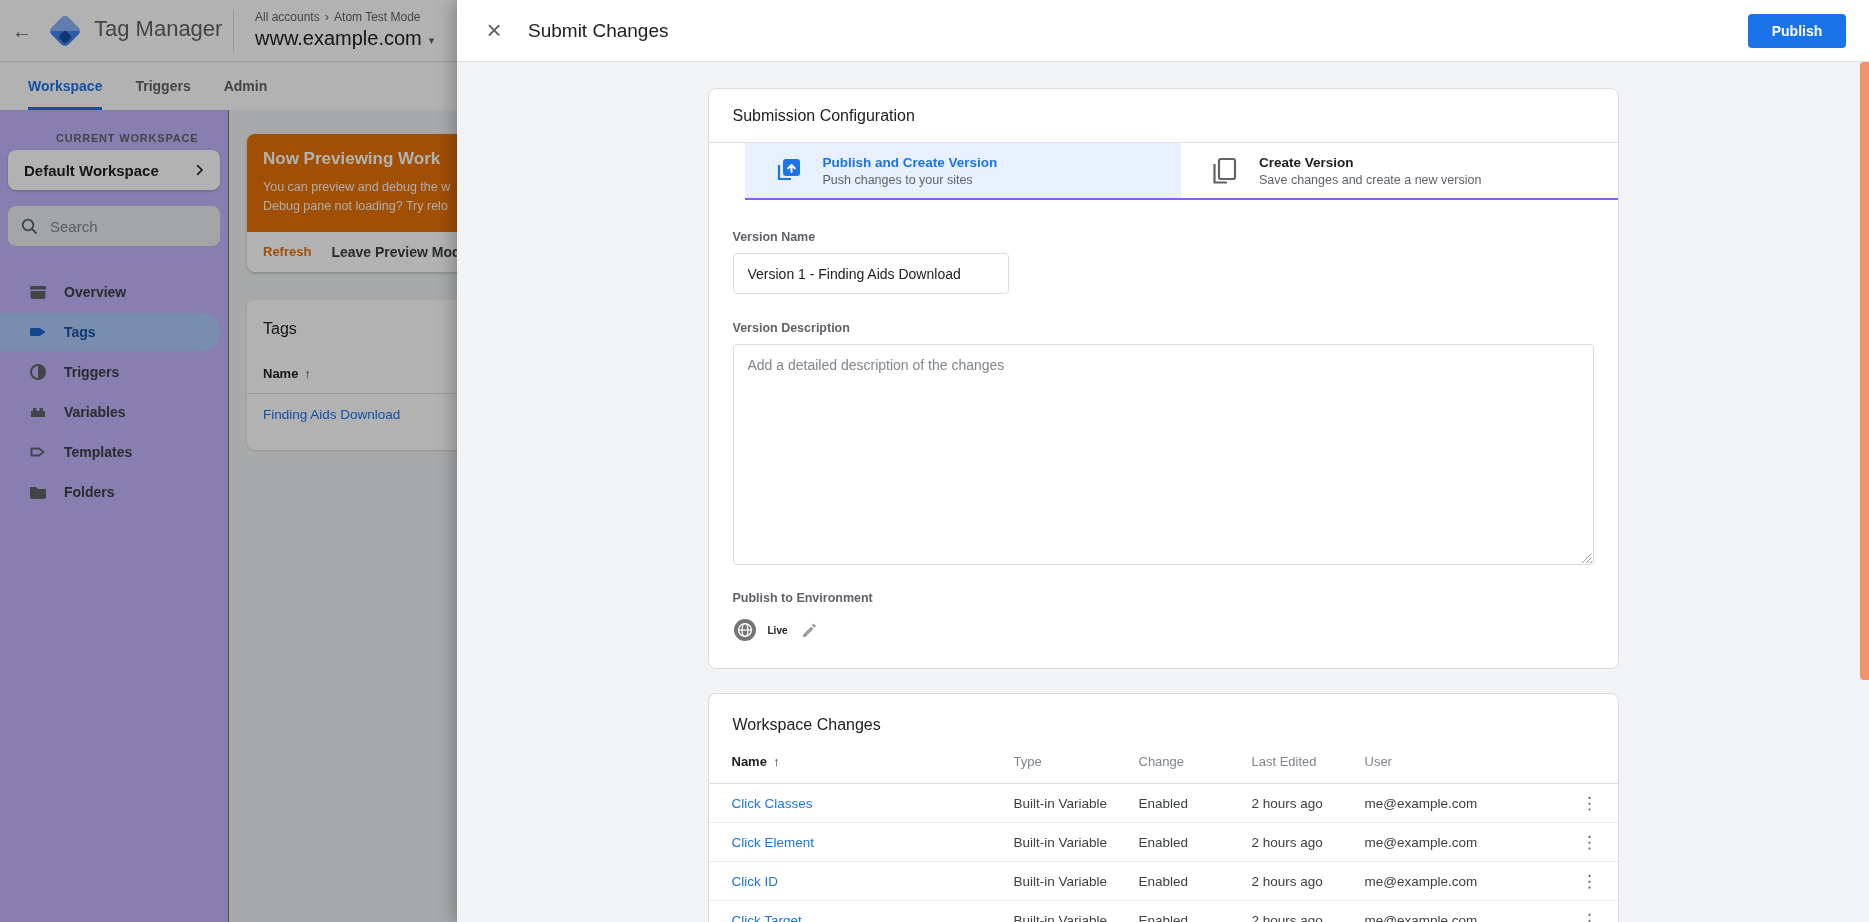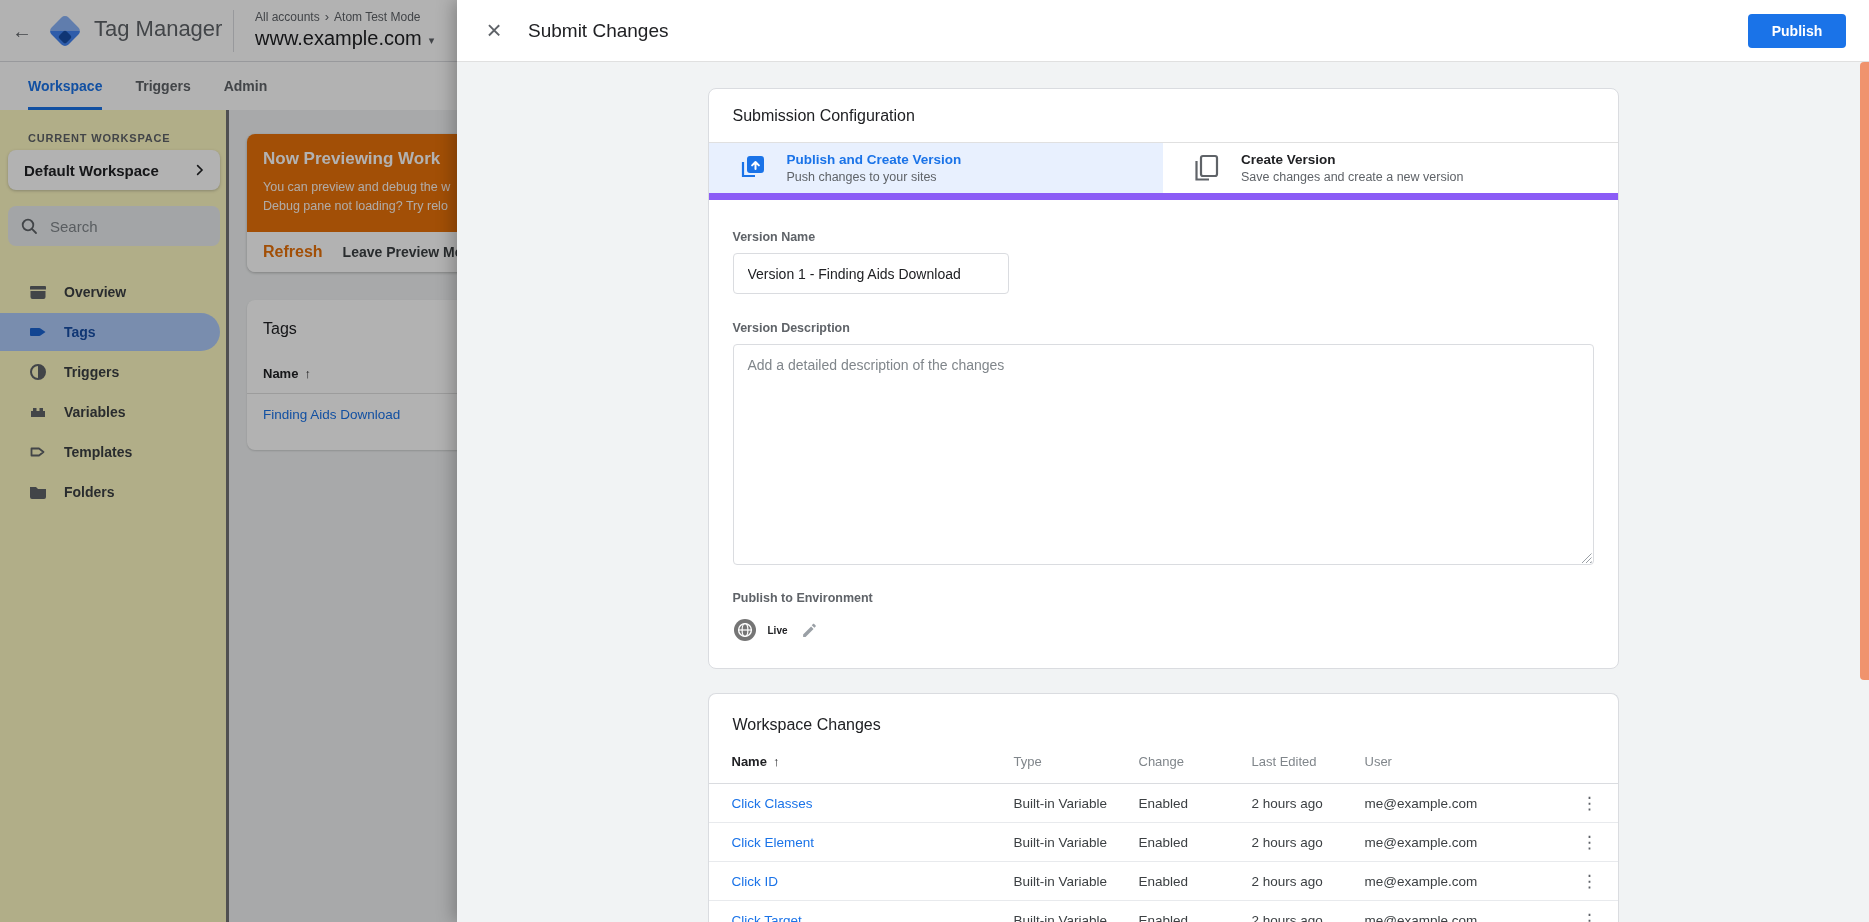--- a/index.html
+++ b/index.html
@@ -20,40 +20,40 @@
   .crumb-top { display:flex; align-items:center; gap:5px; font-size:12px; color:#5f6368; }
   .crumb-sep { font-size:13px; color:#5f6368; }
   .site-row { display:flex; align-items:center; gap:7px; margin-top:3px; font-size:20px; color:#202124; }
   .site-caret { font-size:11px; color:#5f6368; padding-top:3px; }
 
   .tabs { position:absolute; top:62px; left:0; right:0; height:48px; background:#fff; display:flex; align-items:stretch; padding-left:28px; gap:33px; }
   .tab { display:flex; align-items:center; font-size:14px; font-weight:bold; color:#5f6368; border-bottom:3px solid transparent; padding-top:3px; cursor:pointer; }
   .tab.active { color:#1a73e8; border-bottom-color:#1a73e8; }
 
   .content { position:absolute; top:110px; left:0; right:0; bottom:0; background:#f1f3f4; }
-  .sidebar { position:absolute; left:0; top:0; bottom:0; width:229px; background:#fef9c3; border-right:3px solid #737373; }
+  .sidebar { position:absolute; left:0; top:0; bottom:0; width:229px; background:#c4b5fd; border-right:1px solid #737373;padding-left:28px; }
   .cw-label { margin:22px 0 0 28px; font-size:11px; font-weight:bold; letter-spacing:.8px; color:#5f6368; }
   .ws-btn { position:absolute; left:8px; top:40px; width:212px; height:40px; background:#fff; border-radius:8px; box-shadow:0 1px 3px rgba(60,64,67,.3); display:flex; align-items:center; justify-content:space-between; padding:0 12px 0 16px; cursor:pointer; }
   .ws-btn .ws-name { font-size:15px; font-weight:bold; color:#202124; }
   .search-box { position:absolute; left:8px; top:96px; width:212px; height:40px; background:#eaedef; border-radius:8px; display:flex; align-items:center; gap:12px; padding-left:12px; }
   .search-box input { border:none; outline:none; background:transparent; font-size:15px; color:#3c4043; width:150px; font-family:"Liberation Sans",sans-serif; }
   .search-box input::placeholder { color:#80868b; }
   .nav { position:absolute; top:163px; left:0; right:0; }
   .nav-item { height:38px; margin-bottom:2px; display:flex; align-items:center; padding-left:28px; cursor:pointer; }
   .nav-item .nav-label { margin-left:16px; font-size:14px; font-weight:bold; color:#3c4043; }
   .nav-item.active { width:220px; background:#aecbfa; border-radius:0 19px 19px 0; }
   .nav-item.active .nav-label { color:#174ea6; }
 
   .main { position:absolute; left:229px; top:0; right:0; bottom:0; }
   .preview-card { position:absolute; left:18px; top:24px; width:560px; border-radius:8px; overflow:hidden; box-shadow:0 1px 3px rgba(0,0,0,.25); }
   .pc-top { background:#e8710a; padding:15px 16px 15px; }
   .pc-title { font-size:17px; font-weight:bold; color:#fff; margin-bottom:9px; white-space:nowrap; }
   .pc-line { font-size:12.5px; color:rgba(255,255,255,.93); line-height:1.55; white-space:nowrap; }
   .pc-actions { background:#fff; height:40px; display:flex; align-items:center; gap:20px; padding:0 16px; }
-  .pc-refresh { font-size:16px; font-weight:bold; color:#e8710a; cursor:pointer; }
+  .pc-refresh { font-size:13px; font-weight:bold; color:#e8710a; cursor:pointer; }
   .pc-leave { font-size:14px; font-weight:bold; color:#3c4043; cursor:pointer; white-space:nowrap; }
 
   .bg-tags-card { position:absolute; left:18px; top:190px; width:560px; height:150px; background:#fff; border-radius:8px; box-shadow:0 1px 2px rgba(0,0,0,.15); }
   .tc-title { padding:20px 16px 14px; font-size:16px; color:#202124; }
   .tc-head { display:flex; align-items:center; gap:6px; padding:14px 16px 12px; font-size:13px; font-weight:bold; color:#202124; border-bottom:1px solid #e0e0e0; }
   .tc-row { padding:13px 16px; font-size:13.5px; color:#1a73e8; cursor:pointer; }
 
   
   .scrim { position:absolute; inset:0; background:rgba(0,0,0,.30); z-index:5; }
 
@@ -61,21 +61,21 @@
   .modal { position:absolute; left:457px; top:0; right:0; bottom:0; z-index:10; background:#f1f3f4; box-shadow:-4px 0 16px rgba(0,0,0,.25); }
   .modal-header { position:absolute; top:0; left:0; right:0; height:62px; background:#fff; border-bottom:1px solid #e0e0e0; display:flex; align-items:center; }
   .close-btn { margin-left:24px; width:26px; height:26px; font-size:26px; line-height:24px; color:#5f6368; text-align:center; cursor:pointer; }
   .modal-title { margin-left:21px; font-size:19px; color:#202124; }
   .publish-btn { margin-left:auto; margin-right:23px; width:98px; height:34px; background:#1a73e8; border:none; border-radius:4px; color:#fff; font-size:14px; font-weight:bold; font-family:"Liberation Sans",sans-serif; cursor:pointer; }
   .modal-body { position:absolute; top:62px; left:0; right:0; bottom:0; overflow:hidden; }
   .scroll-thumb { position:absolute; top:0; right:0; width:9px; height:618px; background:#f0936d; border-radius:4px 0 0 4px; cursor:grab; }
 
   .card { width:911px; margin:26px auto 0; background:#fff; border:1px solid #dadce0; border-radius:8px; }
   .card1-title { height:54px; display:flex; align-items:center; padding-left:24px; font-size:16px; color:#202124; border-bottom:1px solid #e0e0e0; }
-  .tiles { display:flex; height:57px; border-bottom:7px solid #8b5cf6; }
+  .tiles { display:flex; height:57px; border-bottom:2px solid #8b5cf6;margin-left:36px; }
   .tile { flex:1; display:flex; align-items:center; padding-left:28px; gap:20px; cursor:pointer; background:#fff; }
   .tile.selected { background:#e8f0fe; }
   .tile-title { font-size:13.5px; font-weight:bold; color:#202124; margin-bottom:3px; }
   .tile.selected .tile-title { color:#1a73e8; }
   .tile-sub { font-size:12.5px; color:#5f6368; }
 
   .form { padding:30px 24px 26px; }
   .field-label { font-size:12.5px; color:#5f6368; margin-bottom:9px;font-weight:bold; }
   .vname-input { width:276px; height:41px; border:1px solid #dadce0; border-radius:4px; padding:6px 14px; font-size:14px; color:#202124; font-family:"Liberation Sans",sans-serif; outline:none; }
   .desc-block { margin-top:27px; }

